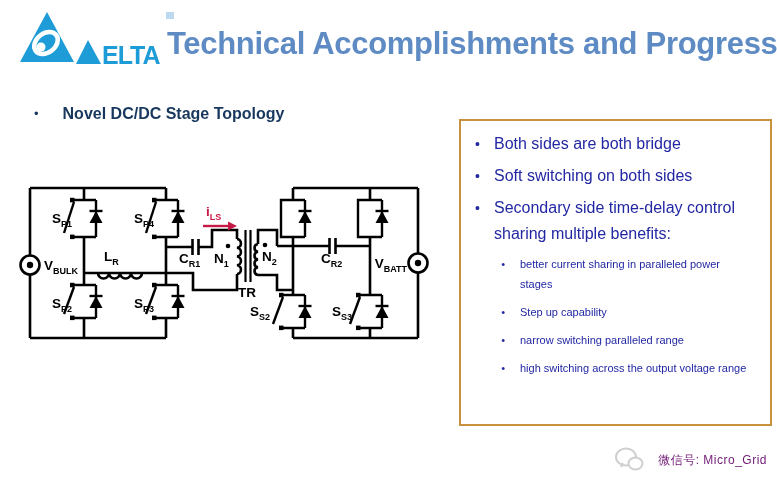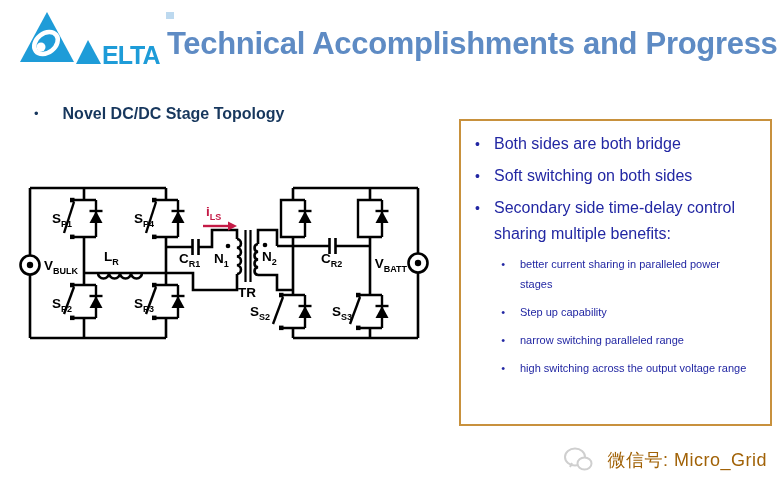--- a/index.html
+++ b/index.html
@@ -33,21 +33,21 @@
   .b-item{display:flex;margin-bottom:6px;}
   .b-item .dot{width:19px;text-align:right;color:#2227a3;font-size:14px;line-height:26px;flex:none;margin-right:14px;}
   .b-item .txt{width:245px;color:#2227a3;font-size:16px;line-height:26px;}
   .s-item{display:flex;margin-bottom:8px;}
   .s-item .dot{width:44px;text-align:right;color:#2227a3;font-size:11px;line-height:20px;flex:none;margin-right:15px;}
   .s-item .txt{width:232px;color:#2227a3;font-size:11px;line-height:20px;}
   .sub-list{margin-top:7px;}
   
   .watermark{
     position:absolute;right:10px;top:447px;display:flex;align-items:center;gap:14px;
-    color:#a16207;font-size:18px;letter-spacing:0.5px;
+    color:#701a75;font-size:12px;letter-spacing:0.5px;
     text-shadow:1px 1px 0 #ffffff;
   }
 </style>
 </head>
 <body>
 
 <svg class="logo" viewBox="0 0 150 72">
   <g>
     <polygon points="35,6 8,56 62,56" fill="#1e9cd8"></polygon>
     <ellipse cx="34" cy="37" rx="13" ry="9.5" transform="rotate(-38 34 37)" fill="none" stroke="#ffffff" stroke-width="4.5"></ellipse>

